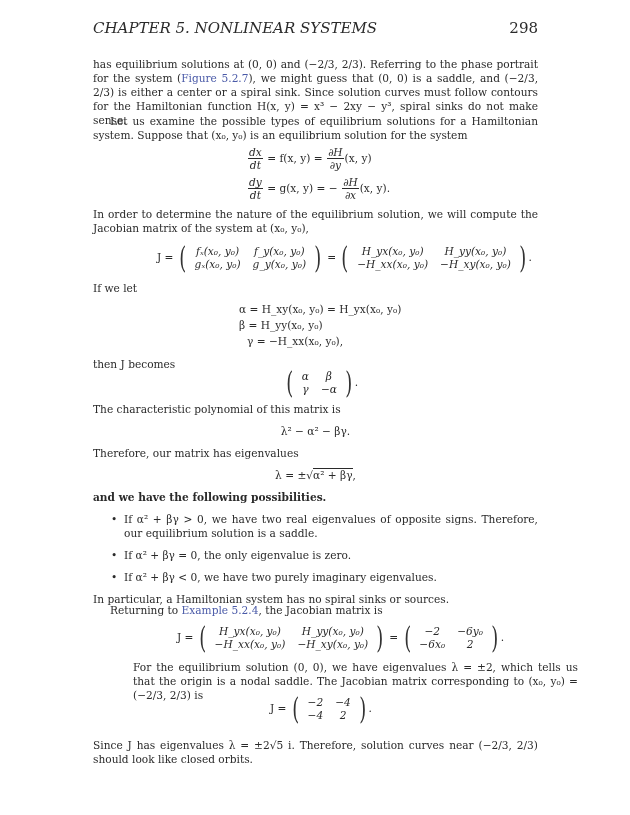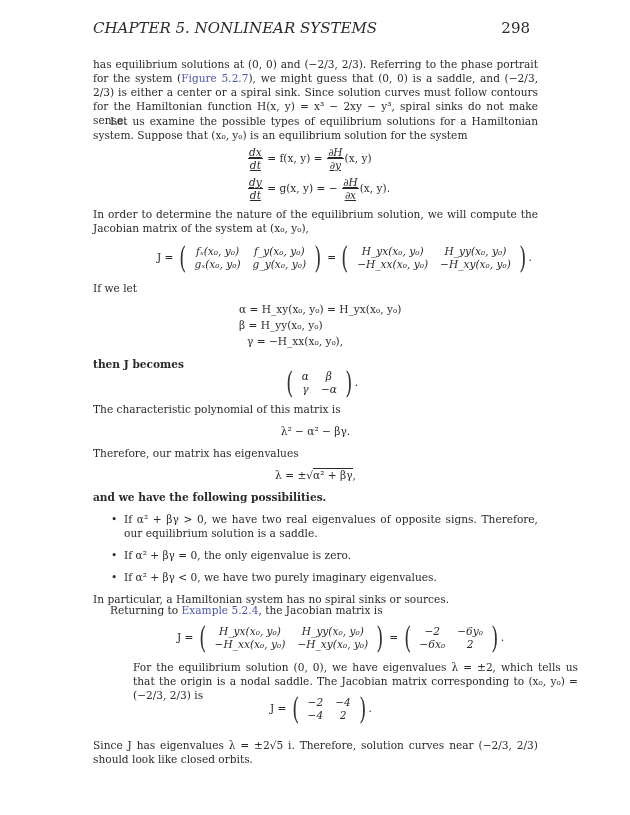--- a/index.html
+++ b/index.html
@@ -1,26 +1,26 @@
 <!DOCTYPE html>
 <html><head>
 <meta charset="utf-8">
 <style>
   html, body { margin: 0; padding: 0; background: #ffffff; }
   body { width: 630px; height: 815px; position: relative; overflow: hidden;
          font-family: "DejaVu Serif", "Liberation Serif", serif; color: #2a2a2a; }
   .page { position: absolute; left: 93px; top: 0; width: 445px; font-size: 10.6px; line-height: 14px; }
   .header { position: absolute; top: 21px; left: 0; width: 445px; font-style: italic; font-size: 15px; }
-  .header .pnum { position: absolute; right: 8px; top: 0; font-style: normal; }
+  .header .pnum { position: absolute; right: 0; top: 0; font-style: normal; }
   .p { position: absolute; left: 0; width: 445px; text-align: justify; }
   .indent { text-indent: 17px; }
   .link { color: #4a5aa8; }
   .center { position: absolute; left: 0; width: 445px; text-align: center; }
   .eq { position: absolute; white-space: nowrap; font-size: 10.6px; }
-  .frac { display: inline-block; vertical-align: middle; text-align: center; line-height: 12px; margin: 0 1px; text-decoration: underline; }
+  .frac { display: inline-block; vertical-align: middle; text-align: center; line-height: 12px; margin: 0 1px; }
   .frac .num { display: block; border-bottom: 0.8px solid #2a2a2a; padding: 0 1px; font-style: italic; }
   .frac .den { display: block; font-style: italic; }
   .paren { display: inline-block; vertical-align: middle; font-size: 30px; line-height: 30px; transform: scaleX(0.6); color: #333; }
   .mat { display: inline-table; vertical-align: middle; border-collapse: collapse; line-height: 13px; }
   .mat td { padding: 0 6px; text-align: center; font-style: italic; }
   .bul { position: absolute; left: 20px; width: 425px; }
   .bul .dot { position: absolute; left: -2px; top: 0; }
   .bul .txt { margin-left: 11px; text-align: justify; }
 </style>
 </head>
@@ -76,21 +76,21 @@
           </tr>
     </tbody></table><span class="paren">)</span><span>.</span>
   </div>
 
   <div class="p" style="top:281px;">If we let</div>
 
   <div class="eq" style="left:146px; top:302px;">α = H_xy(x₀, y₀) = H_yx(x₀, y₀)</div>
   <div class="eq" style="left:146px; top:318px;">β = H_yy(x₀, y₀)</div>
   <div class="eq" style="left:154px; top:334px;">γ = −H_xx(x₀, y₀),</div>
 
-  <div class="p" style="top:357px;font-weight:bold;">then J becomes</div>
+  <div class="p" style="top:357px;">then J becomes</div>
 
   <div class="eq" style="left:191px; top:368px;">
     <span class="paren">(</span><table class="mat">
       <tbody>
           <tr>
             <td>α</td>
             <td>β</td>
           </tr>
       <tr>
             <td>γ</td>

